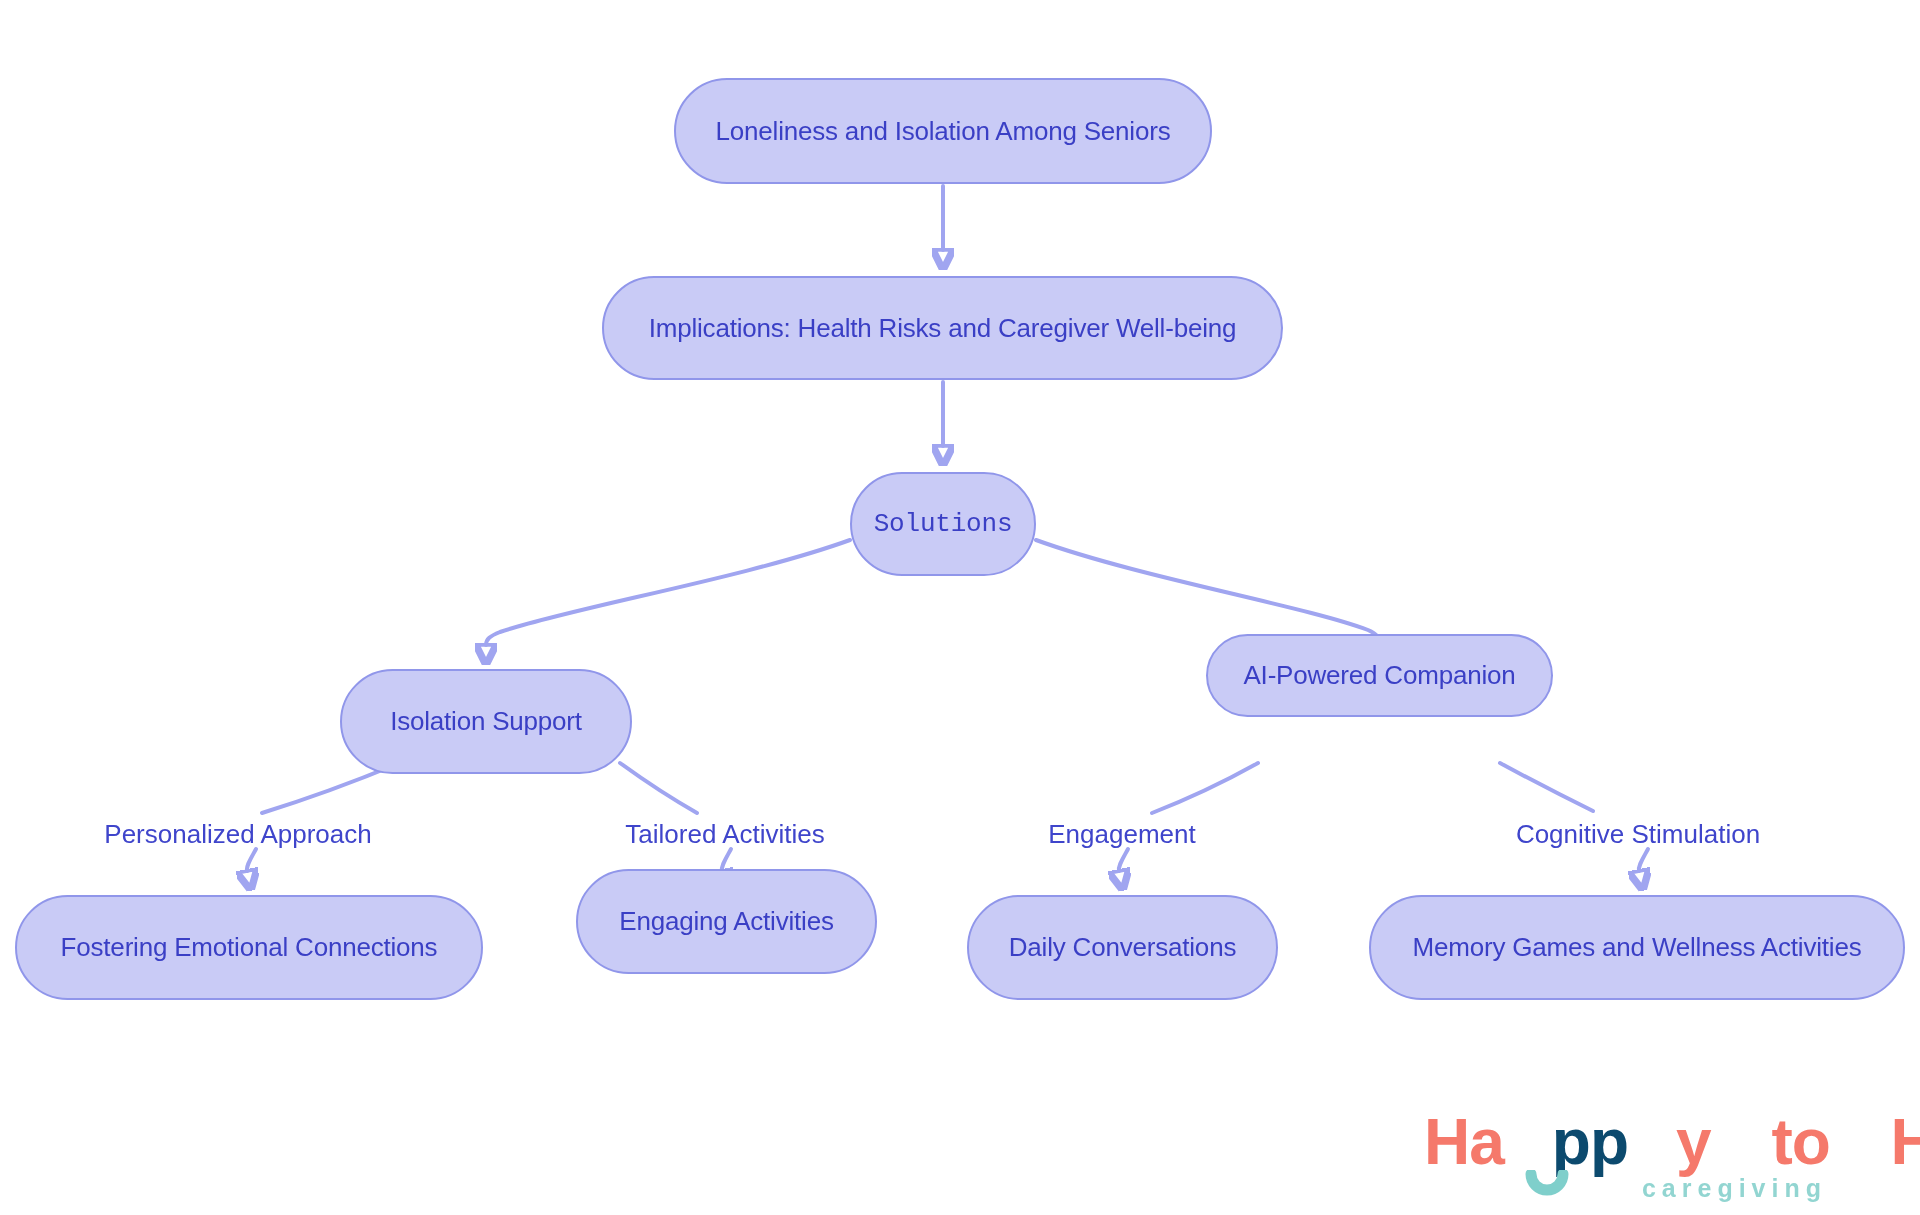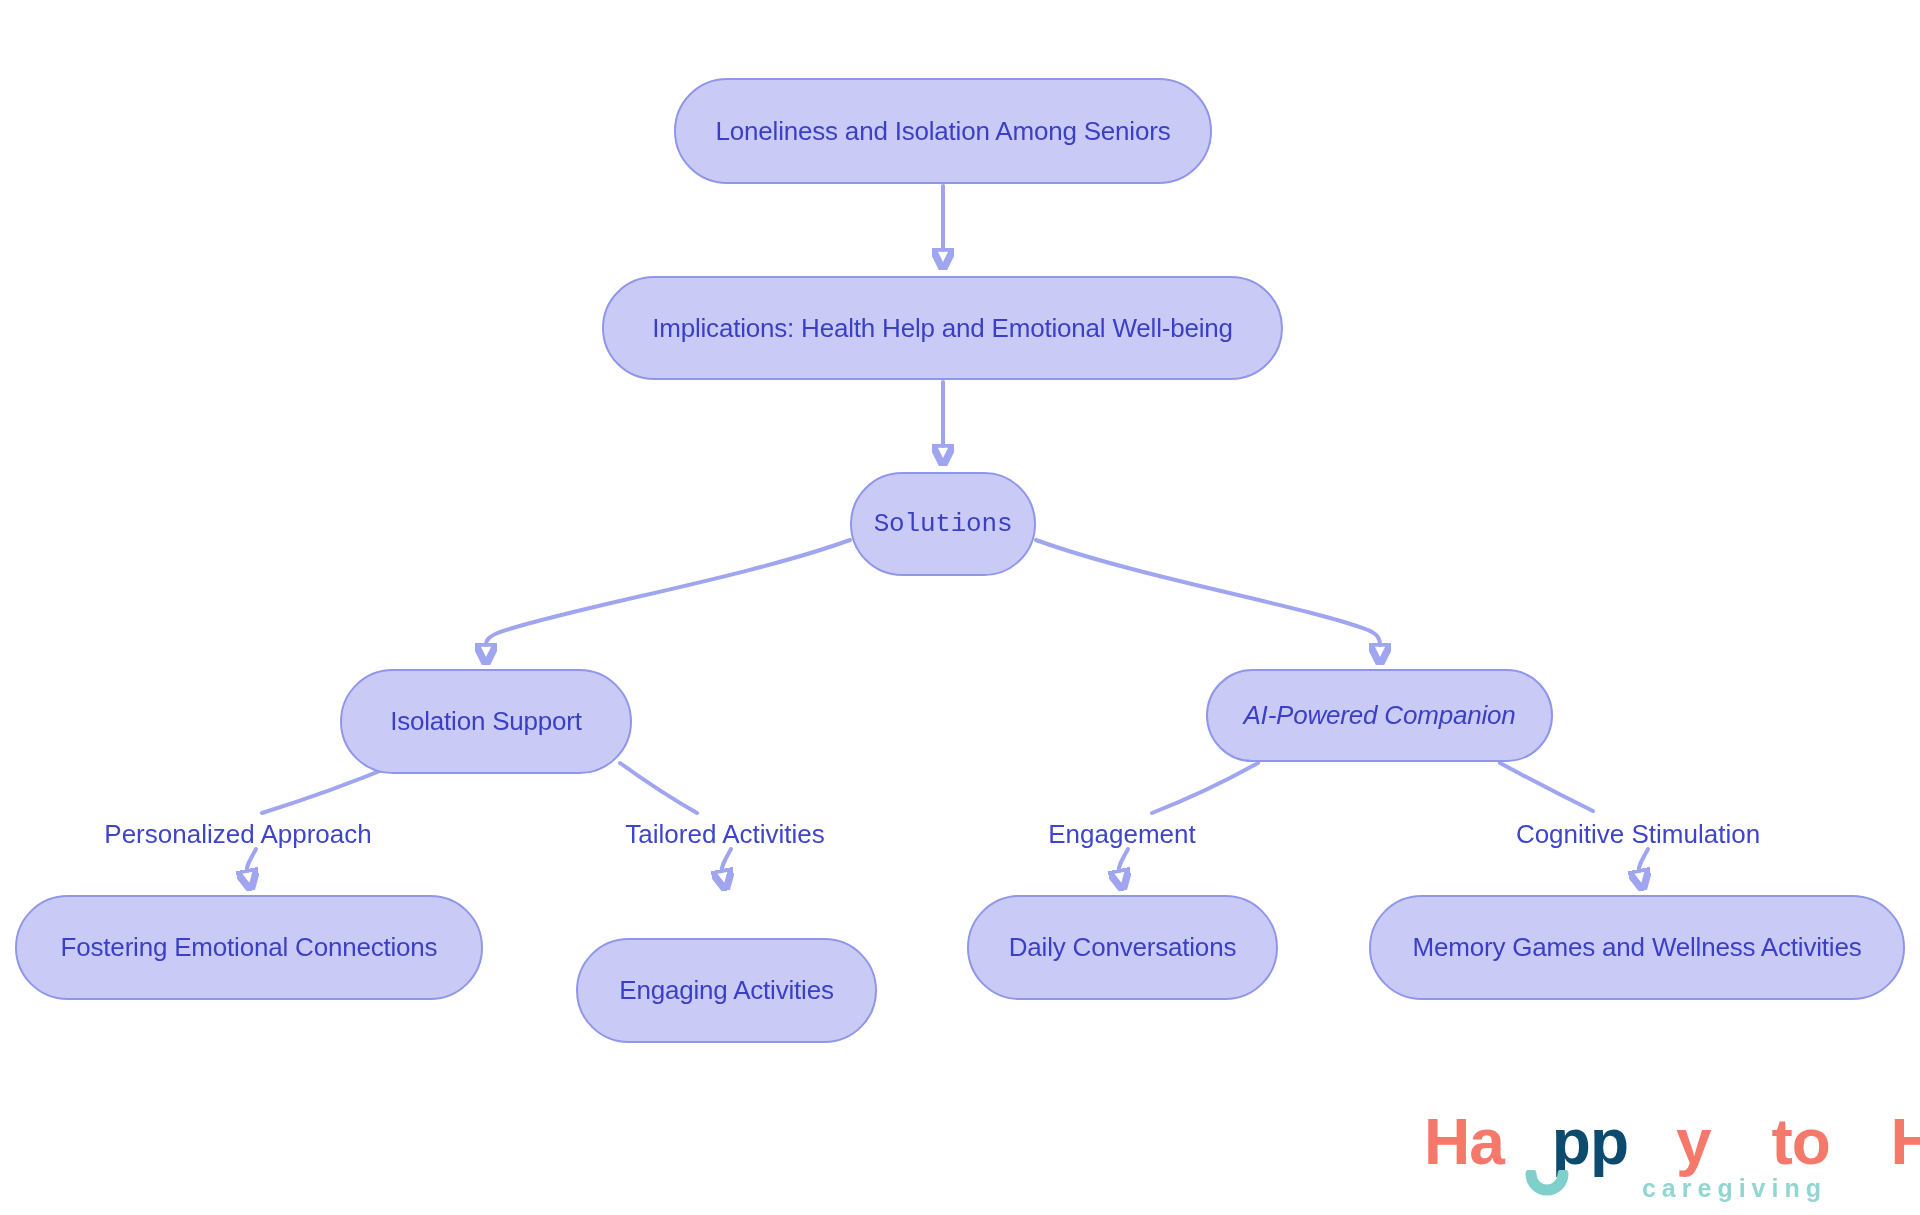--- a/index.html
+++ b/index.html
@@ -13,23 +13,23 @@
   .node {
     position:absolute; box-sizing:border-box;
     background:#c9cbf6; border:2px solid #9096ea; border-radius:53px;
     display:flex; align-items:center; justify-content:center;
     color:#3a3fc5; font-size:26px; letter-spacing:-0.2px; white-space:nowrap;
   }
   .node-seniors      { left:674px;  top:78px;  width:538px; height:106px; }
   .node-implications { left:602px;  top:276px; width:681px; height:104px; }
   .node-solutions    { left:850px;  top:472px; width:186px; height:104px;font-family:Liberation Mono, monospace; }
   .node-caregiver    { left:340px;  top:669px; width:292px; height:105px; }
-  .node-ai           { left:1206px; top:669px; width:347px; height:93px;font-style:italic; }
+  .node-ai           { left:1206px; top:634px; width:347px; height:83px; }
   .node-fostering    { left:15px;   top:895px; width:468px; height:105px; }
-  .node-engaging     { left:576px;  top:938px; width:301px; height:105px; }
+  .node-engaging     { left:576px;  top:869px; width:301px; height:105px; }
   .node-daily        { left:967px;  top:895px; width:311px; height:105px; }
   .node-memory       { left:1369px; top:895px; width:536px; height:105px; }
 
   .edge-label {
     position:absolute; transform:translate(-50%,-50%);
     color:#3f45cb; font-size:26px; white-space:nowrap;
   }
   .label-personalized { left:238px;  top:834px;text-align:right; }
   .label-tailored     { left:725px;  top:834px; }
   .label-engagement   { left:1122px; top:834px; }
@@ -68,21 +68,21 @@
     <path d="M256,849 C250,860 246,866 247,871" marker-end="url(#arrow)"></path>
     <path d="M620,763 Q660,792 697,813"></path>
     <path d="M731,849 C725,860 721,866 722,871" marker-end="url(#arrow)"></path>
     <path d="M1258,763 Q1206,792 1152,813"></path>
     <path d="M1128,849 C1122,860 1118,866 1119,871" marker-end="url(#arrow)"></path>
     <path d="M1500,763 Q1548,789 1593,811"></path>
     <path d="M1648,849 C1642,860 1638,866 1639,871" marker-end="url(#arrow)"></path>
   </svg>
 
   <div class="node node-seniors">Loneliness and Isolation Among Seniors</div>
-  <div class="node node-implications">Implications: Health Help and Emotional Well-being</div>
+  <div class="node node-implications">Implications: Health Risks and Caregiver Well-being</div>
   <div class="node node-solutions">Solutions</div>
   <div class="node node-caregiver">Isolation Support</div>
   <div class="node node-ai">AI-Powered Companion</div>
   <div class="node node-fostering">Fostering Emotional Connections</div>
   <div class="node node-engaging">Engaging Activities</div>
   <div class="node node-daily">Daily Conversations</div>
   <div class="node node-memory">Memory Games and Wellness Activities</div>
 
   <div class="edge-label label-personalized">Personalized Approach</div>
   <div class="edge-label label-tailored">Tailored Activities</div>

